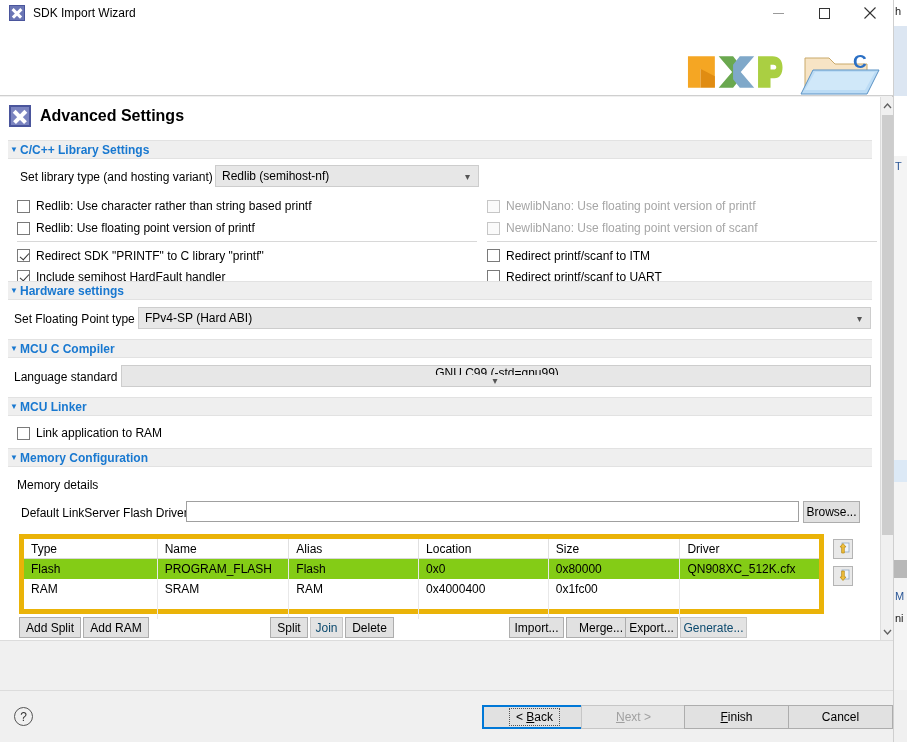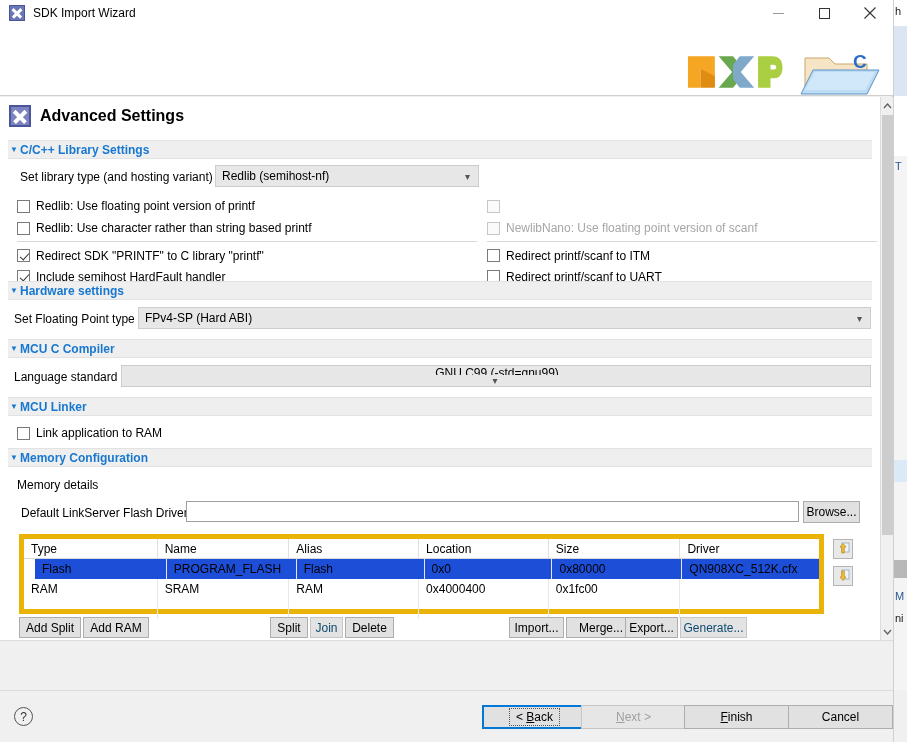--- a/index.html
+++ b/index.html
@@ -189,21 +189,21 @@
   #mem-table {
     position: absolute; background: #fff; border: 5px solid #eab308;
   }
   #mem-head { display: flex; height: 20px; background: #fff;
     border-bottom: 1px solid #d8d8d8; }
   #mem-head .th {
     font-size: 12px; padding-left: 7px; display: flex; align-items: center;
     border-right: 1px solid #e0e0e0; color: #000;
   }
   .mrow { display: flex; height: 20px; }
-  .mrow.sel { background: #1d4ed8; margin-left: 11px; }
+  .mrow.sel { background: #84cc16; }
   .mrow .td {
     font-size: 12px; padding-left: 7px; display: flex; align-items: center;
     border-right: 1px solid #e8e8e8; overflow: hidden; white-space: nowrap;
   }
   .mrow.blank { height: 20px; }
 
   
   .side-btn {
     position: absolute; width: 20px; height: 20px;
     background: #e9e9e9; border: 1px solid #b4b4b4;
@@ -331,40 +331,41 @@
           <span class="cval">Redlib (semihost-nf)</span>
           <span class="carrow">▾</span>
         </div>
       </div>
 
       <div class="row" style="height:88px;">
 
         <div style="position:absolute;left:17px;top:2px;width:460px;">
           <div class="cb-row" style="height:22px;">
             <span class="cbox"></span>
-            <span class="lbl cb-label">Redlib: Use floating point version of printf</span>
+            <span class="lbl cb-label">Redlib: Use character rather than string based printf</span>
           </div>
           <div class="cb-row" style="height:22px;">
             <span class="cbox"></span>
-            <span class="lbl cb-label">Redlib: Use character rather than string based printf</span>
+            <span class="lbl cb-label">Redlib: Use floating point version of printf</span>
           </div>
           <div class="hr-sep" style="margin:2px 0 3px 0;"></div>
           <div class="cb-row" style="height:21px;">
             <span class="cbox checked"></span>
             <span class="lbl cb-label">Redirect SDK "PRINTF" to C library "printf"</span>
           </div>
           <div class="cb-row" style="height:21px;">
             <span class="cbox checked"></span>
             <span class="lbl cb-label">Include semihost HardFault handler</span>
           </div>
         </div>
 
         <div style="position:absolute;left:487px;top:2px;width:390px;">
           <div class="cb-row disabled" style="height:22px;">
             <span class="cbox"></span>
+            <span class="lbl cb-label">NewlibNano: Use floating point version of printf</span>
           </div>
           <div class="cb-row disabled" style="height:22px;">
             <span class="cbox"></span>
             <span class="lbl cb-label">NewlibNano: Use floating point version of scanf</span>
           </div>
           <div class="hr-sep" style="margin:2px 0 3px 0;"></div>
           <div class="cb-row" style="height:21px;">
             <span class="cbox"></span>
             <span class="lbl cb-label">Redirect printf/scanf to ITM</span>
           </div>

